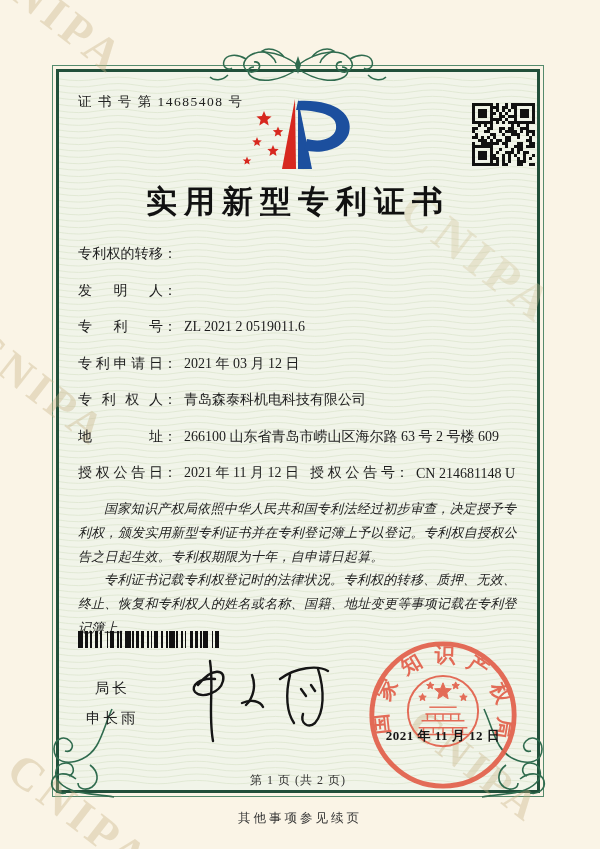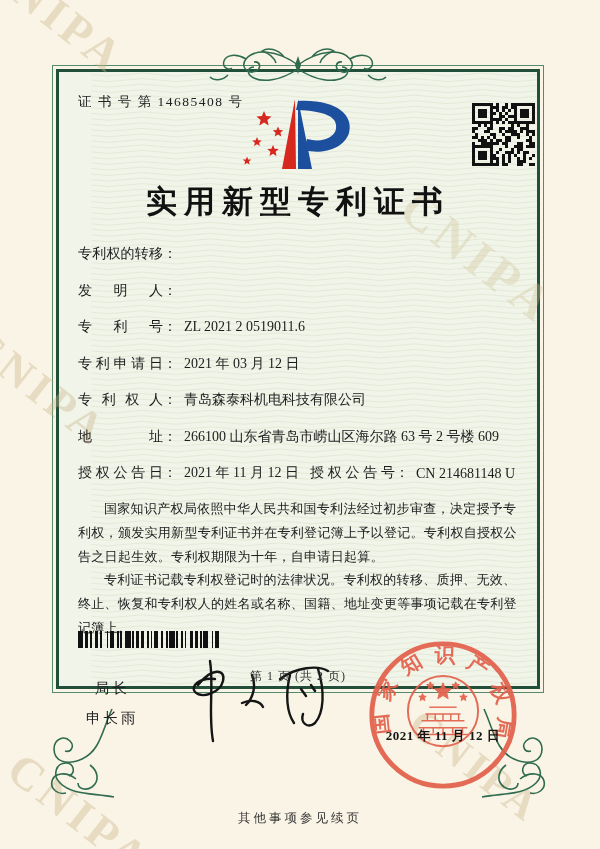--- a/index.html
+++ b/index.html
@@ -2,40 +2,40 @@
 <html><head>
 <meta charset="utf-8">
 <style>
   html,body{margin:0;padding:0;}
   .page{position:relative;width:600px;height:849px;background:#faf4e6;overflow:hidden;
         font-family:"Liberation Serif",serif;color:#1c1c1c;}
   
   .wm{position:absolute;font-weight:bold;letter-spacing:5px;color:rgba(201,178,134,0.38);
       transform:rotate(38deg);white-space:nowrap;z-index:2;font-family:"Liberation Serif",serif;}
   
-  .cert{position:absolute;left:52px;top:65px;width:492px;height:628px;}
+  .cert{position:absolute;left:52px;top:65px;width:492px;height:732px;}
   .frame-outer{position:absolute;inset:0;border:1px solid #558b6d;z-index:0;}
   .frame-inner{position:absolute;inset:4px;border:3px solid #214f3a;background:#f1f4e9;z-index:0;}
   .guilloche{position:absolute;inset:0;width:100%;height:100%;}
   .ornament{position:absolute;z-index:3;}
   .content{position:absolute;inset:0;z-index:3;}
   .cert-number{position:absolute;left:26px;top:28px;font-size:13.5px;letter-spacing:1.5px;color:#222;}
   .logo{position:absolute;left:180px;top:24px;}
   .qr{position:absolute;left:420px;top:38px;width:63px;height:63px;}
   .title{position:absolute;left:0;top:116px;width:100%;text-align:center;margin:0;
          font-size:31px;font-weight:bold;letter-spacing:7px;color:#111;}
   .fields{position:absolute;left:26px;top:180px;width:448px;}
   .f-row{display:flex;align-items:baseline;font-size:14px;height:22px;margin-bottom:14.5px;}
   .f-label{display:inline-block;width:85px;text-align:justify;text-align-last:justify;}
   .f-colon{margin-right:7px;}
   .f-value{white-space:nowrap;}
   .grant-left{display:flex;align-items:baseline;width:232px;}
   .grant-right{display:flex;align-items:flex-end;}
   .paras{position:absolute;left:26px;top:432px;width:445px;font-size:13px;line-height:23.8px;
-         letter-spacing:0.3px;color:#222;}
+         letter-spacing:0.3px;color:#222;font-style:italic;}
   .paras p{margin:0;text-indent:2em;}
   .barcode{position:absolute;left:26px;top:566px;height:17px;display:flex;align-items:stretch;}
   .barcode div{height:100%;}
   .director{position:absolute;left:34px;top:608px;font-family:"Liberation Sans",sans-serif;
             font-size:14.5px;letter-spacing:3px;line-height:30px;color:#222;text-align:center;}
   .signature{position:absolute;left:116px;top:586px;}
   .seal{position:absolute;left:313px;top:572px;opacity:0.93;}
   .seal-date{position:absolute;left:313px;top:662px;width:156px;text-align:center;
              font-size:13px;font-weight:bold;letter-spacing:0.5px;color:#151515;z-index:4;}
   .page-footer{position:absolute;left:0;bottom:8px;width:100%;text-align:center;

